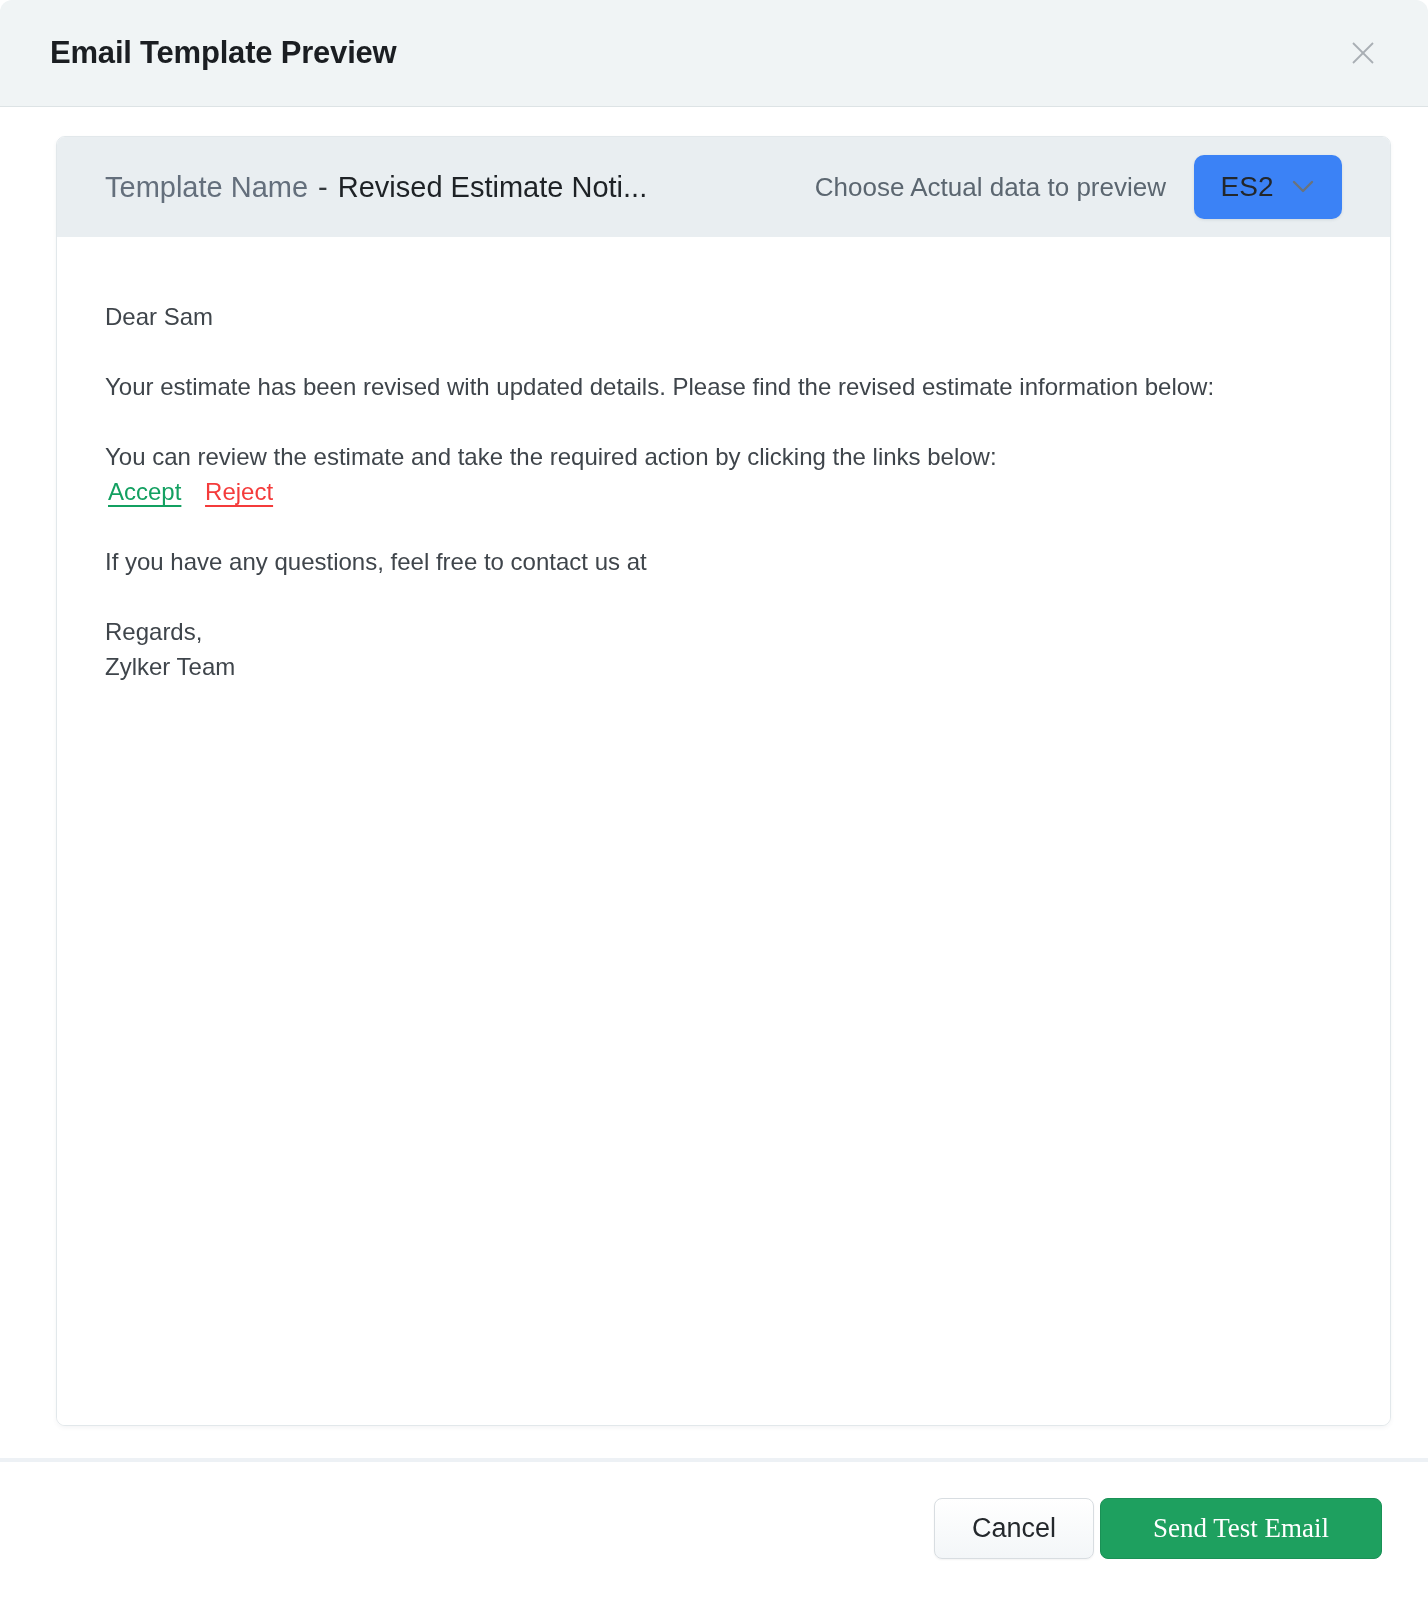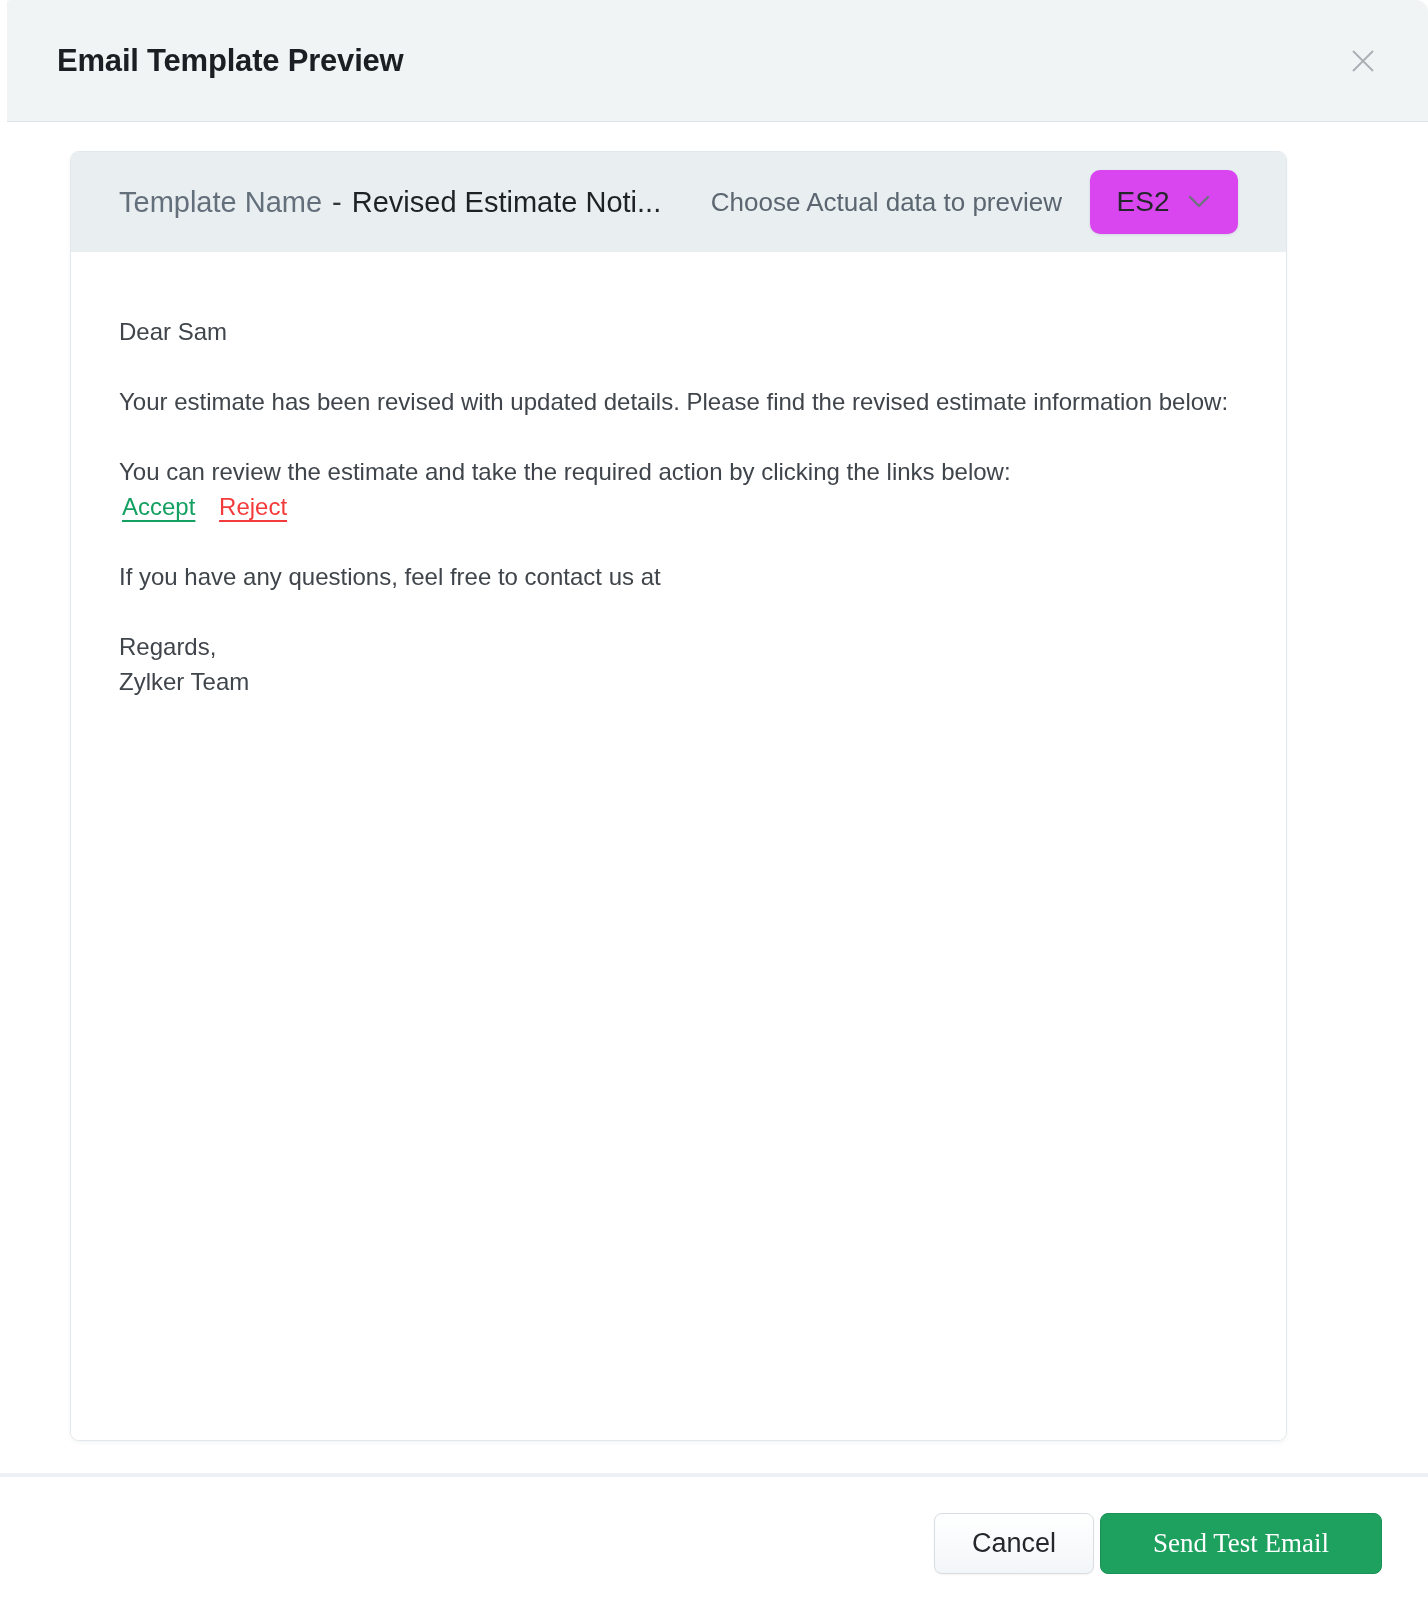--- a/index.html
+++ b/index.html
@@ -11,59 +11,58 @@
     color: #3f454b;
   }
   .modal {
     width: 1428px; height: 1618px;
     background: #ffffff;
     border-radius: 12px 12px 0 0;
     overflow: hidden;
   }
   
   .modal-header {
-    height: 122px;
+    height: 107px;
     background: #f0f4f5;
     border-bottom: 1px solid #dde3e5;
     display: flex; align-items: center; justify-content: space-between;
     padding: 0 50px;
-    margin-left: 7px;
   }
   .modal-title {
     font-size: 31px; font-weight: 700; color: #1b1e22; letter-spacing: -0.2px;
   }
   .close-btn {
     background: transparent; border: none; cursor: pointer;
     width: 30px; height: 30px; display: flex; align-items: center; justify-content: center;
   }
   
   .panel {
-    margin: 29px 46px 0 70px;
-    width: 1217px; height: 1290px;
+    margin: 29px 46px 0 56px;
+    width: 1335px; height: 1290px;
     border: 1px solid #e2e8eb;
     border-radius: 9px;
     box-shadow: 0 2px 4px rgba(70, 90, 100, 0.06);
     background: #ffffff;
     overflow: hidden;
   }
   .panel-header {
     height: 100px;
     background: #e9eef1;
     display: flex; align-items: center; justify-content: space-between;
     padding: 0 48px;
   }
   .tpl-name { display: flex; align-items: baseline; gap: 10px; font-size: 29px; }
   .tpl-label { color: #646f7c; }
   .tpl-sep   { color: #33383d; }
   .tpl-value { color: #1e2226; }
   .preview-controls { display: flex; align-items: center; gap: 28px; }
   .preview-label { font-size: 26px; color: #5b6670; }
   .record-select {
     width: 148px; height: 64px;
-    background: #d946ef;
+    background: #3b82f6;
     border: none; border-radius: 10px;
     box-shadow: 0 1px 3px rgba(60, 75, 88, 0.12);
     display: flex; align-items: center; justify-content: center; gap: 18px;
     cursor: pointer;
     font-family: "Liberation Sans", sans-serif;
   }
   .record-select .record-value { font-size: 28px; color: #23272b; }
   
   .panel-body {
     height: 1188px;

